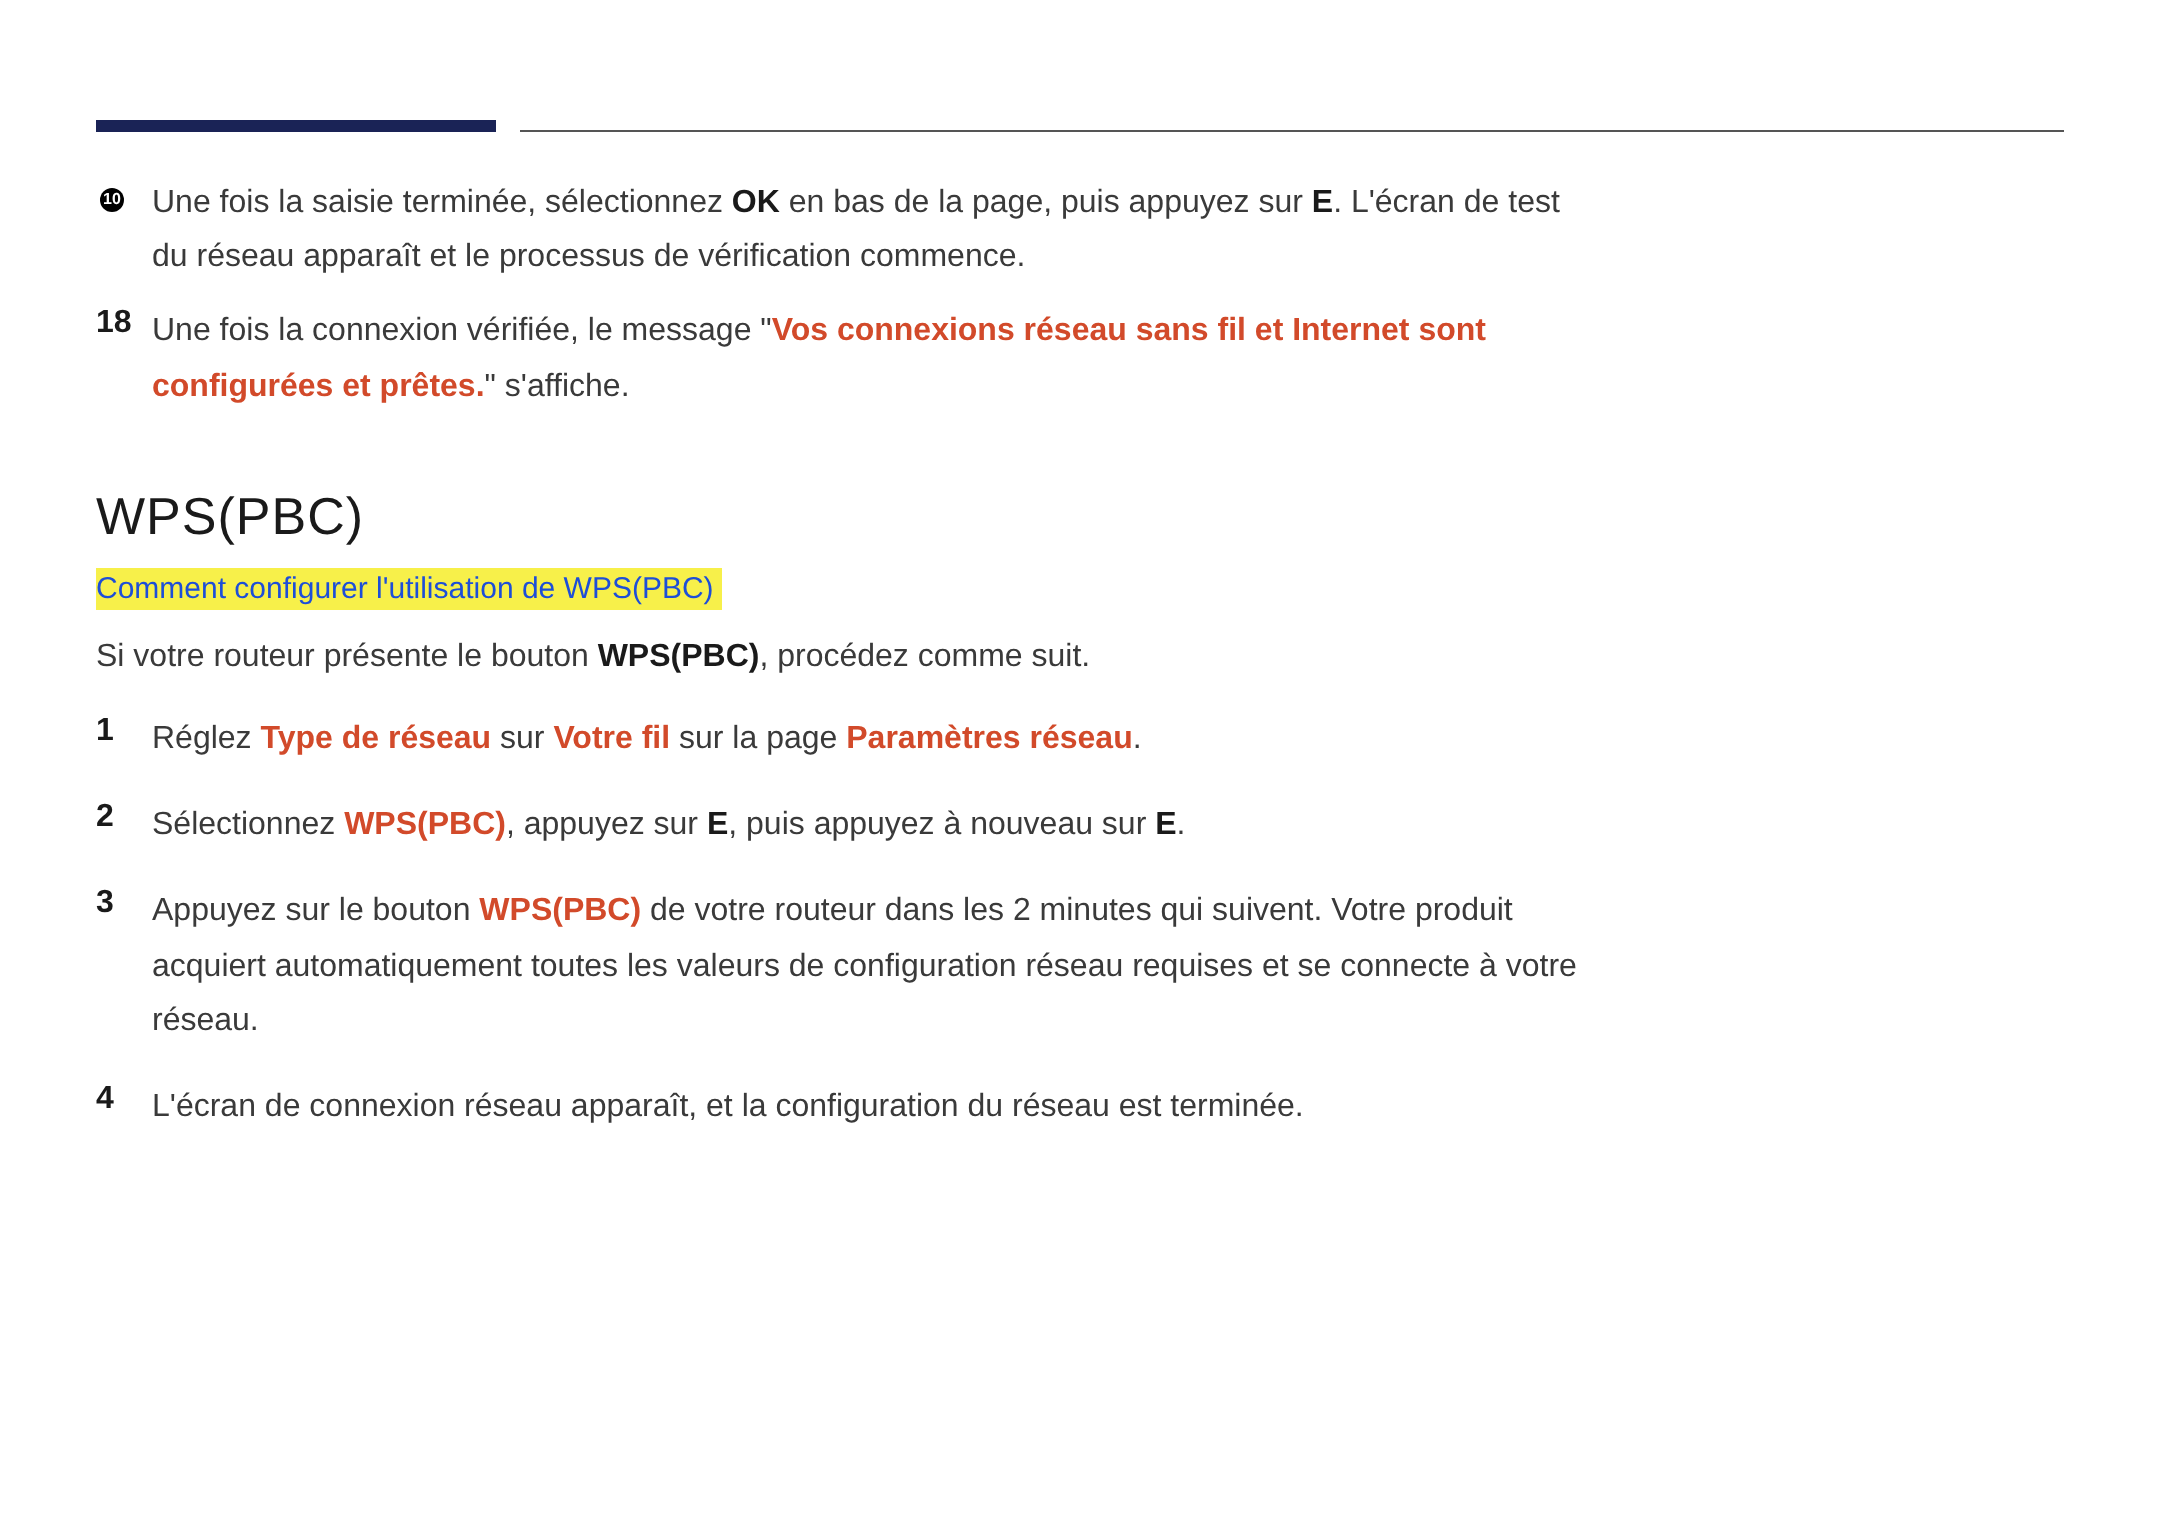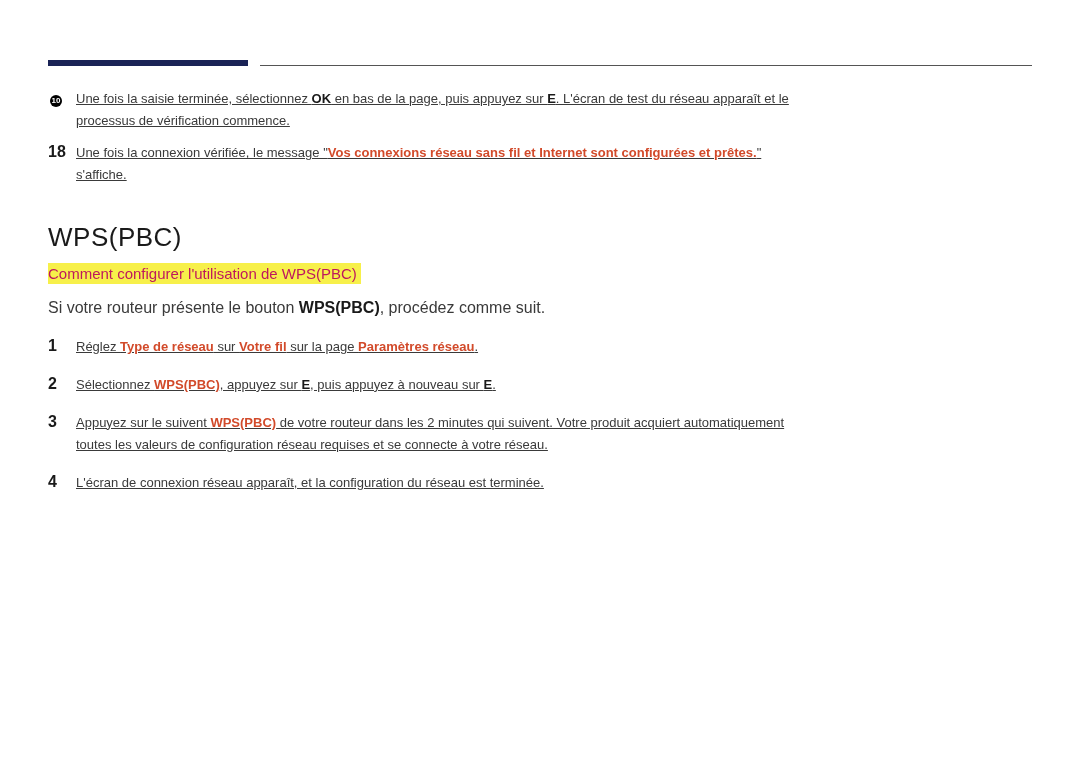--- a/index.html
+++ b/index.html
@@ -5,25 +5,25 @@
   * { box-sizing: border-box; margin: 0; padding: 0; }
   html, body { width: 1080px; height: 763px; background: #fff; font-family: Arial, Helvetica, sans-serif; color: #3a3a3a; }
   .page { padding: 60px 48px 0 48px; }
   .header-rule-wrap { display: flex; align-items: flex-end; margin-bottom: 22px; }
   .accent-bar { width: 200px; height: 6px; background: #1a2356; margin-right: 12px; }
   .thin-rule { flex: 1; height: 1px; background: #555; margin-bottom: 0px; }
   .list-item { display: flex; align-items: flex-start; margin-bottom: 10px; }
   .num-col { width: 28px; flex-shrink: 0; font-size: 16px; font-weight: 700; color: #1a1a1a; line-height: 1.2; }
   .num-col.small-info { width: 28px; }
   .info-icon { display: inline-flex; align-items: center; justify-content: center; width: 12px; height: 12px; border-radius: 50%; background: #000; color: #fff; font-size: 8px; font-weight: 700; line-height: 1; margin-left: 2px; margin-top: 2px; }
-  .body-col { flex: 1; font-size: 13px; line-height: 1.7; color: #3a3a3a; max-width: 720px; text-decoration: underline; }
+  .body-col { flex: 1; font-size: 16px; line-height: 1.7; color: #3a3a3a; max-width: 720px; }
   .bold { font-weight: 700; color: #1a1a1a; }
   .red { color: #d24a2a; font-weight: 700; }
   .section-title { font-size: 26px; font-weight: 400; color: #1a1a1a; letter-spacing: 0.5px; margin-top: 36px; margin-bottom: 10px; }
-  .sub-title { display: inline-block; background: #f7f04a; font-size: 15px; color: #be185d; padding: 2px 4px 2px 0; margin-bottom: 10px; }
+  .sub-title { display: inline-block; background: #f7f04a; font-size: 15px; color: #1d4ed8; padding: 2px 4px 2px 0; margin-bottom: 10px; }
   .intro-line { font-size: 16px; line-height: 1.7; color: #3a3a3a; margin-bottom: 14px; }
   .spacer-sm { height: 6px; }
 </style>
 </head>
 <body>
 
 <div class="page">
 
   <div class="header-rule-wrap">
     <div class="accent-bar"></div>
@@ -69,21 +69,21 @@
     <div class="body-col">
       <span>Sélectionnez </span><span class="red">WPS(PBC)</span><span>, appuyez sur </span><span class="bold">E</span><span>, puis appuyez à nouveau sur </span><span class="bold">E</span><span>.</span>
     </div>
   </div>
 
   <div class="spacer-sm"></div>
 
   <div class="list-item">
     <div class="num-col">3</div>
     <div class="body-col">
-      <span>Appuyez sur le suivent </span><span class="red">WPS(PBC)</span><span> de votre routeur dans les 2 minutes qui suivent. Votre produit acquiert automatiquement toutes les valeurs de configuration réseau requises et se connecte à votre réseau.</span>
+      <span>Appuyez sur le bouton </span><span class="red">WPS(PBC)</span><span> de votre routeur dans les 2 minutes qui suivent. Votre produit acquiert automatiquement toutes les valeurs de configuration réseau requises et se connecte à votre réseau.</span>
     </div>
   </div>
 
   <div class="spacer-sm"></div>
 
   <div class="list-item">
     <div class="num-col">4</div>
     <div class="body-col">L'écran de connexion réseau apparaît, et la configuration du réseau est terminée.</div>
   </div>
 

